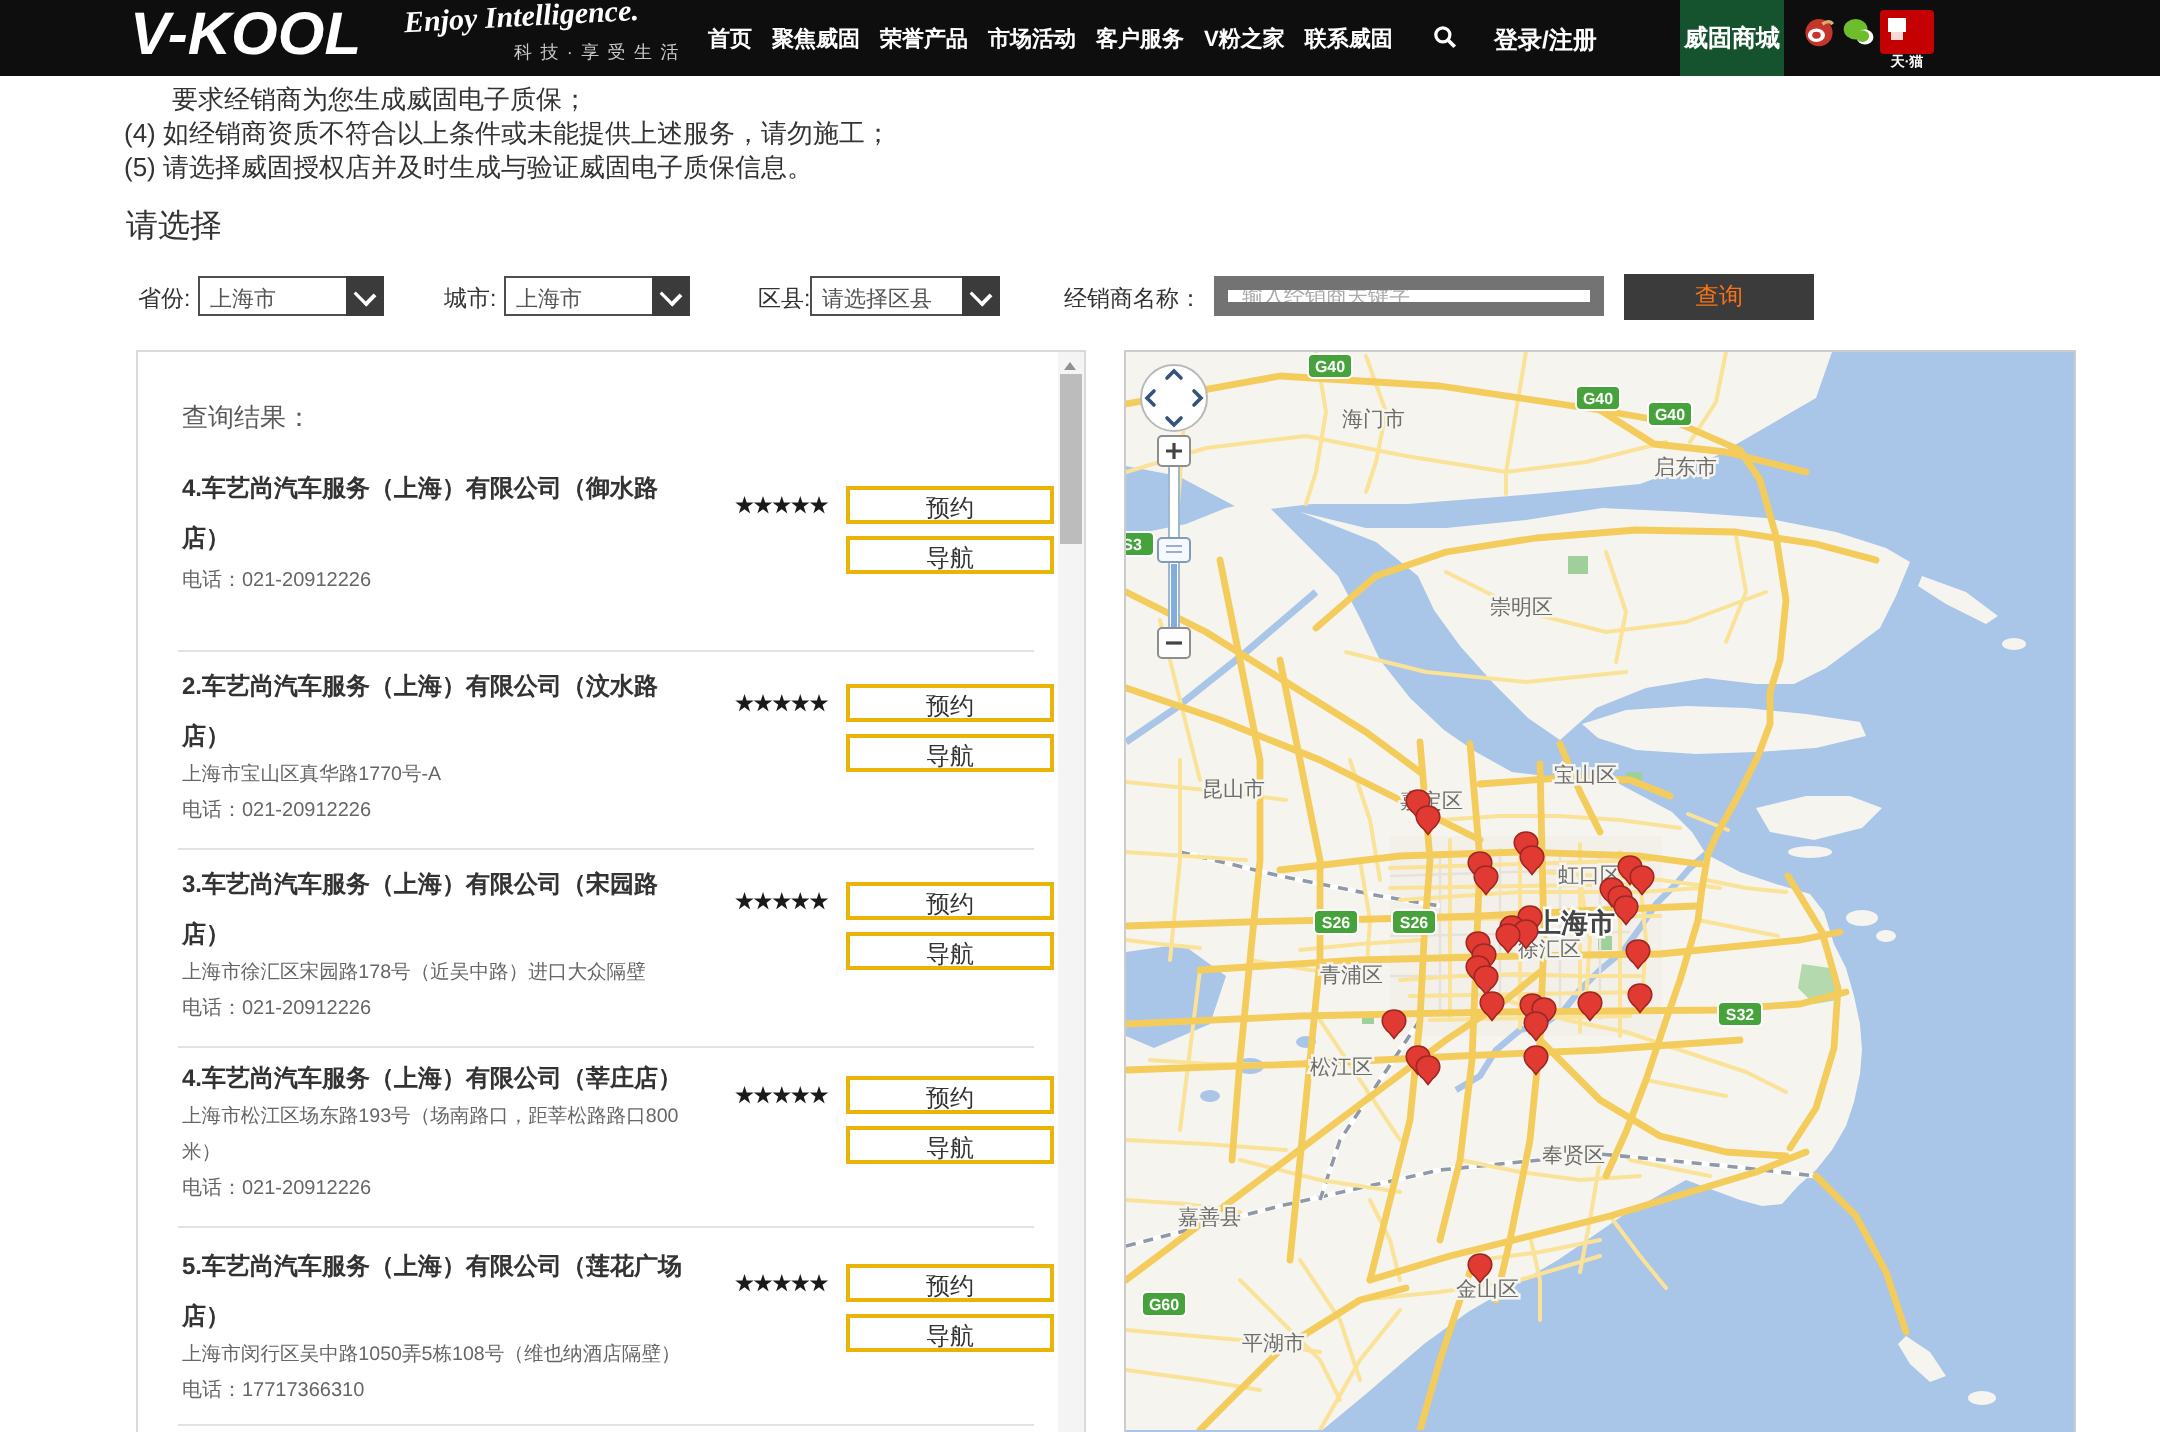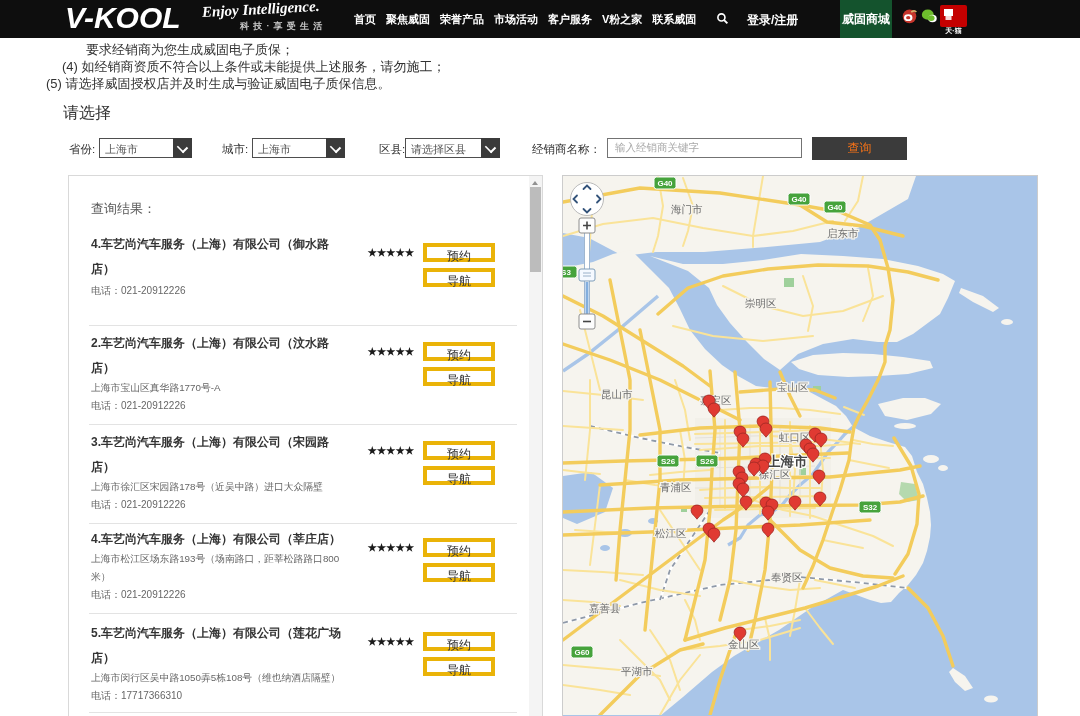--- a/index.html
+++ b/index.html
@@ -5,57 +5,57 @@
 * { margin:0; padding:0; box-sizing:border-box; }
 html,body { width:1080px; height:716px; overflow:hidden; background:#fff;
   font-family:"Liberation Sans", sans-serif; }
 #page { position:relative; width:1080px; height:716px; background:#fff; overflow:hidden; }
 
 #topbar { position:absolute; left:0; top:0; width:1080px; height:38px; background:#0e0e0e; }
 #logo { position:absolute; left:65px; top:1px; color:#fff; font-size:30px; font-weight:bold;
   font-style:italic; letter-spacing:0px; }
 #slogan1 { position:absolute; left:202px; top:1px; color:#fff; font-size:15px;
   font-family:"Liberation Serif", serif; font-style:italic; font-weight:bold; transform:rotate(-3deg); }
-#slogan2 { position:absolute; left:240px; top:20px; color:#c9c9c9; font-size:9px; letter-spacing:4.2px;font-weight:bold; }
+#slogan2 { position:absolute; left:257px; top:20px; color:#c9c9c9; font-size:9px; letter-spacing:4.2px; }
 #nav { position:absolute; left:354px; top:12px; color:#fff; font-size:11px; font-weight:bold; white-space:nowrap; }
 #nav span { margin-right:10px; }
 #login { position:absolute; left:747px; top:12px; color:#fff; font-size:12px; font-weight:bold; }
 #mall { position:absolute; left:840px; top:0; width:52px; height:38px; background:#14532d;
   color:#fff; font-size:12px; text-align:center; line-height:38px; font-weight:bold; }
 
 .introline { position:absolute; font-size:13px; color:#333; line-height:17px; }
 #h-select { position:absolute; left:63px; top:103px; font-size:16px; color:#333; }
 
 #filters { position:absolute; left:0; top:137px; width:1080px; height:24px; font-size:11.5px; color:#333; }
 .flabel { position:absolute; top:5px; }
 .fsel { position:absolute; top:1px; height:20px; border:1px solid #4e4e4e; background:#fff;
   font-size:11px; color:#555; padding:3px 0 0 5px; }
 .fsel .arrowbox { position:absolute; right:-1px; top:-1px; bottom:-1px; width:19px; background:#3b3b3b; }
 .fsel .arrowbox:after { content:""; position:absolute; left:5px; top:5px; width:7px; height:7px;
   border-right:2px solid #fff; border-bottom:2px solid #fff; transform:rotate(45deg) scale(1,0.8); }
-#kwinput { position:absolute; left:607px; top:1px; width:195px; height:20px; border:1px solid #737373;
+#kwinput { position:absolute; left:607px; top:1px; width:195px; height:20px; border:7px solid #737373;
   color:#a9a9a9; font-size:10.5px; padding-left:7px; font-family:"Liberation Sans",sans-serif; }
 #qbtn { position:absolute; left:812px; top:0; width:95px; height:23px; background:#3b3b3b; color:#f97316;
   font-size:12px; text-align:center; line-height:23px; }
 
 #listpanel { position:absolute; left:68px; top:175px; width:475px; height:545px;
   border:1px solid #d9d9d9; background:#fff; }
 #scrollbar { position:absolute; right:0; top:0; width:13px; height:543px; background:#f4f4f4; }
 #sb-up { position:absolute; top:0; left:0; width:13px; height:13px; }
 #sb-up:after { content:""; position:absolute; left:3px; top:5px; border-left:3.5px solid transparent;
   border-right:3.5px solid transparent; border-bottom:4px solid #919191; }
 #sb-thumb { position:absolute; left:1px; top:11px; width:11px; height:85px; background:#bcbcbc; }
 #res-title { position:absolute; left:22px; top:24px; font-size:13px; color:#5a5a5a; }
 .entry { position:absolute; left:22px; width:440px; }
 .etitle { width:256px; font-size:12px; color:#333; line-height:25px; font-weight:bold; }
 .eaddr { font-size:9.8px; color:#666; line-height:18px; width:254px; margin-top:-2px; }
 .ephone { font-size:10px; color:#666; line-height:18px; }
 .stars { position:absolute; left:276px; top:14px; font-size:10.5px; color:#1a1a1a; letter-spacing:-1.2px;
   white-space:nowrap; }
-.ebtn { position:absolute; left:332px; width:72px; height:19px; border:4px solid #eab308;
+.ebtn { position:absolute; left:332px; width:104px; height:19px; border:2px solid #eab308;
   text-align:center; font-size:12px; color:#333; line-height:18px; background:#fff; }
 .ebtn.b1 { top:11px; }
 .ebtn.b2 { top:36px; }
 .edivider { position:absolute; left:20px; width:428px; height:0; border-top:1px solid #e3e3e3; }
 
 #mappanel { position:absolute; left:562px; top:175px; width:476px; height:545px;
   border:1px solid #cccccc; background:#a9c5e8; overflow:hidden; }
 </style>
 </head>
 <body>
@@ -85,21 +85,21 @@
     <svg style="position:absolute;left:940px;top:5px;" width="27" height="29" viewBox="0 0 27 29">
         <rect x="0" y="0" width="27" height="22" rx="2" fill="#c40000"></rect>
         <rect x="4" y="4" width="9" height="7" fill="#fff"></rect>
         <rect x="5.5" y="11" width="6" height="4" fill="#fff" opacity="0.85"></rect>
         <text x="13.5" y="28" font-size="7" fill="#fff" text-anchor="middle" font-weight="bold">天·猫</text>
       </svg>
   </div>
 
   <div class="introline" style="left:86px; top:41px;">要求经销商为您生成威固电子质保；</div>
   <div class="introline" style="left:62px; top:58px;">(4) 如经销商资质不符合以上条件或未能提供上述服务，请勿施工；</div>
-  <div class="introline" style="left:46px; top:75px;">(5) 请选择威固授权店并及时生成与验证威固电子质保信息。</div>
+  <div class="introline" style="left:62px; top:75px;">(5) 请选择威固授权店并及时生成与验证威固电子质保信息。</div>
   <div id="h-select">请选择</div>
 
   <div id="filters">
     <span class="flabel" style="left:69px;">省份:</span>
     <div class="fsel" style="left:99px; width:93px;">上海市<span class="arrowbox"></span></div>
     <span class="flabel" style="left:222px;">城市:</span>
     <div class="fsel" style="left:252px; width:93px;">上海市<span class="arrowbox"></span></div>
     <span class="flabel" style="left:379px;">区县:</span>
     <div class="fsel" style="left:405px; width:95px;">请选择区县<span class="arrowbox"></span></div>
     <span class="flabel" style="left:532px;">经销商名称：</span>

